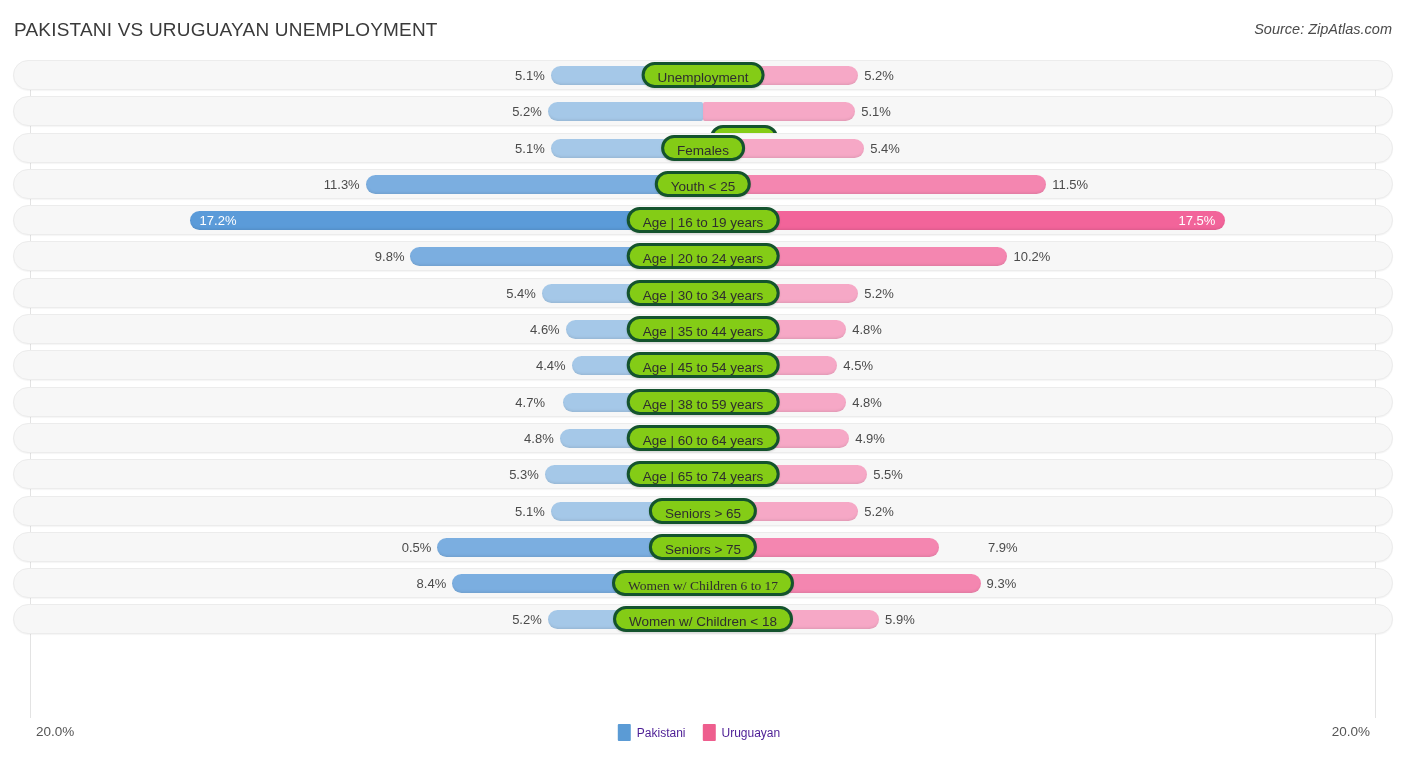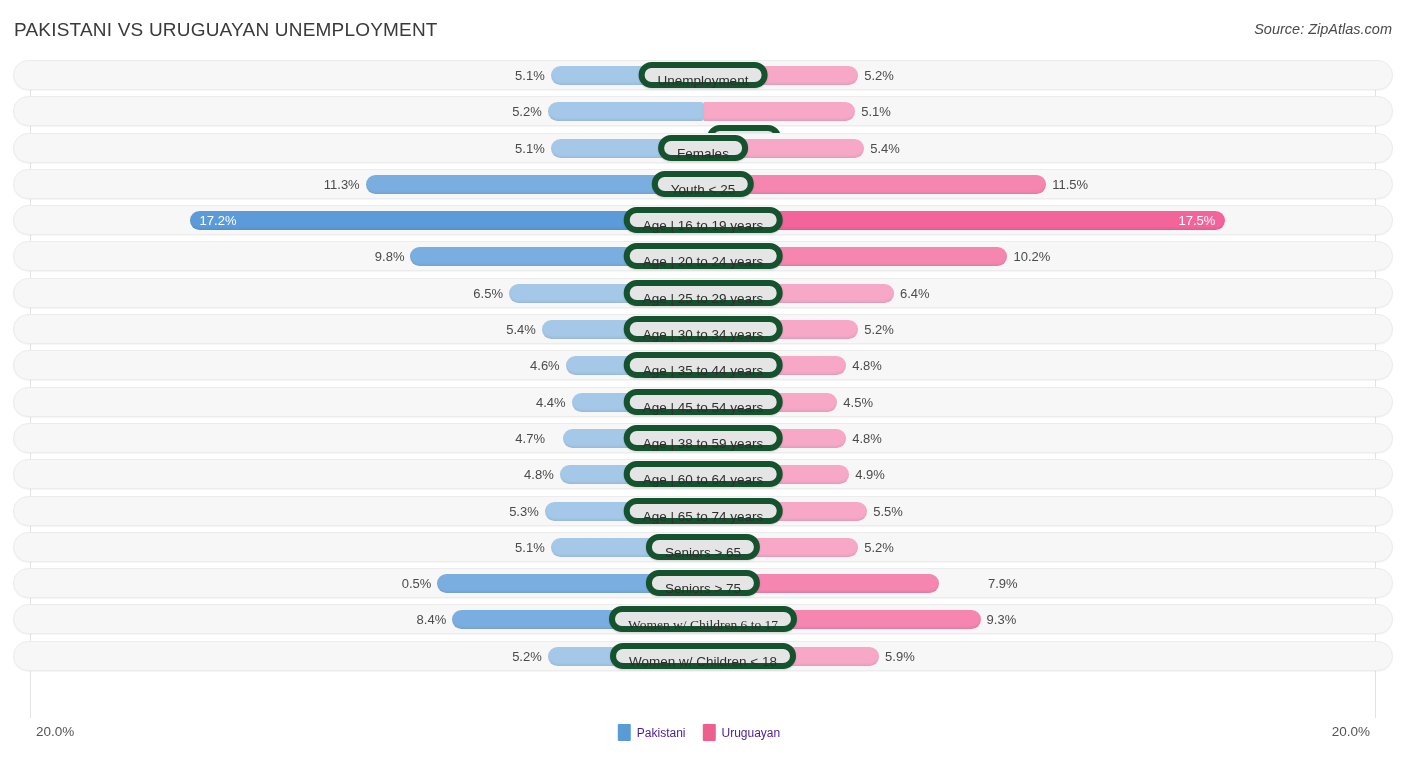--- a/index.html
+++ b/index.html
@@ -118,22 +118,22 @@
     color: #ffffff;
     font-size: 13px;
   }
 
   .pill {
     position: absolute;
     top: 2px;
     height: 26px;
     line-height: 26px;
     transform: translateX(-50%);
-    background: #e5e5e5;
-    border: 6px solid #14532d;
+    background: #84cc16;
+    border: 3px solid #14532d;
     border-radius: 13px;
     padding: 0 13px;
     font-size: 13.5px;
     color: #2e2e2e;
     white-space: nowrap;
     box-shadow: 0 1px 2px rgba(0,0,0,0.14);
     box-sizing: border-box;
   }
 
   
@@ -237,28 +237,20 @@
         <div class="val right inside" style="left: 1135.38px; width: 80px; text-align: right;">17.5%</div>
         <div class="pill" style="left: 703px;">Age | 16 to 19 years</div>
       </div>
       <div class="row">
         <div class="track"></div>
         <div class="bar left" style="left: 410.47px; width: 292.53px; background: rgb(123, 174, 224);"></div>
         <div class="bar right" style="left: 703px; width: 304.47px; background: rgb(244, 134, 176);"></div>
         <div class="val left" style="left: 324.47px; width: 80px;">9.8%</div>
         <div class="val right" style="left: 1013.47px; width: 80px;">10.2%</div>
         <div class="pill" style="left: 703px;">Age | 20 to 24 years</div>
-      </div>
-      <div class="row">
-        <div class="track"></div>
-        <div class="bar left" style="left: 508.975px; width: 194.025px; background: rgb(165, 200, 232);"></div>
-        <div class="bar right" style="left: 703px; width: 191.04px; background: rgb(246, 168, 198);"></div>
-        <div class="val left" style="left: 422.975px; width: 80px;">6.5%</div>
-        <div class="val right" style="left: 900.04px; width: 80px;">6.4%</div>
-        <div class="pill" style="left: 703px;">Age | 25 to 29 years</div>
       </div>
       <div class="row">
         <div class="track"></div>
         <div class="bar left" style="left: 541.81px; width: 161.19px; background: rgb(165, 200, 232);"></div>
         <div class="bar right" style="left: 703px; width: 155.22px; background: rgb(246, 168, 198);"></div>
         <div class="val left" style="left: 455.81px; width: 80px;">5.4%</div>
         <div class="val right" style="left: 864.22px; width: 80px;">5.2%</div>
         <div class="pill" style="left: 703px;">Age | 30 to 34 years</div>
       </div>
       <div class="row">

